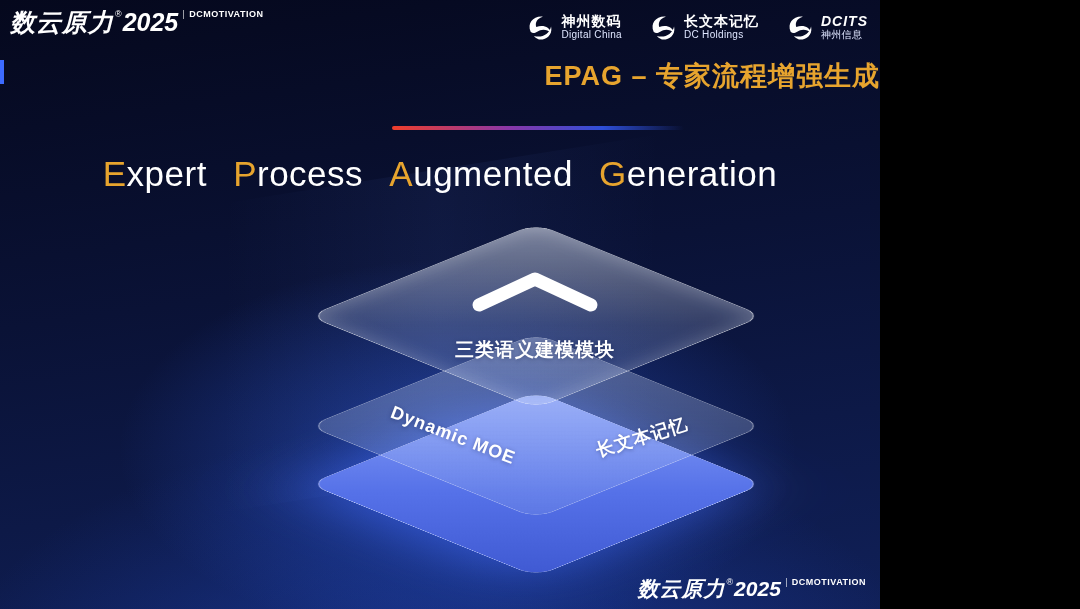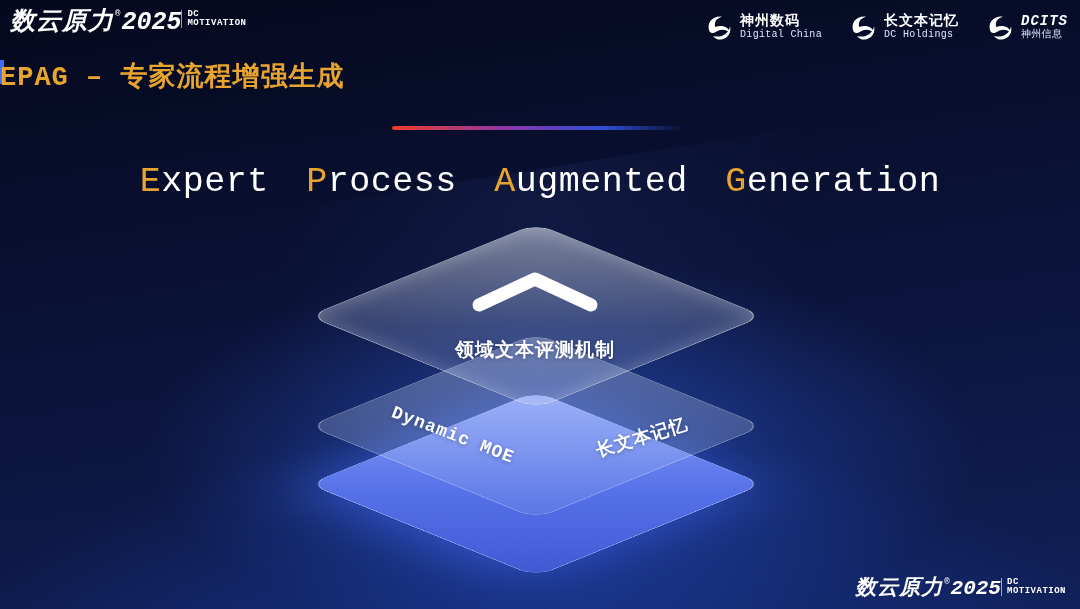--- a/index.html
+++ b/index.html
@@ -1,50 +1,50 @@
 <!DOCTYPE html>
 <html><head>
 <meta charset="utf-8">
 <style>
   html,body{margin:0;padding:0;background:#000;}
   .slide{
-    position:relative;width:1080px;height:609px;overflow:hidden;
-    font-family:Liberation Mono, monospace;color:#fff;
+    position:relative;width:880px;height:609px;overflow:hidden;
+    font-family:Liberation Sans, sans-serif;color:#fff;
     background:
       radial-gradient(ellipse 55% 45% at 52% 74%, rgba(45,90,220,0.55), rgba(45,90,220,0) 70%),
       radial-gradient(ellipse 75% 60% at 50% 115%, rgba(35,75,200,0.55), rgba(35,75,200,0) 75%),
       linear-gradient(172deg,#05081d 0%,#0a1236 45%,#102058 100%);
   }
   .beam{position:absolute;left:-10%;top:28%;width:120%;height:50%;pointer-events:none;
     background:linear-gradient(100deg,transparent 30%,rgba(100,140,255,0.07) 50%,transparent 70%);
     transform:rotate(-9deg);}
   
   .brand{display:flex;align-items:flex-start;line-height:1;}
   .brand-topleft{position:absolute;left:10px;top:10px;}
   .brand-name{font-size:25px;font-weight:bold;font-style:italic;letter-spacing:1px;}
   .brand-reg{font-size:9px;margin:0 1px;vertical-align:top;}
   .brand-year{font-size:25px;font-weight:bold;font-style:italic;letter-spacing:0;}
-  .brand-tag{display:flex;flex-direction:column;padding-left:5px;border-left:1px solid rgba(255,255,255,0.6);}
+  .brand-tag{display:flex;flex-direction:row;margin-left:5px;padding-left:5px;border-left:1px solid rgba(255,255,255,0.6);}
   .brand-tag span{font-size:9px;font-weight:bold;letter-spacing:0.5px;}
   .live-label{position:absolute;left:10px;top:58px;font-size:21px;font-weight:bold;letter-spacing:1px;}
   .live-accent{position:absolute;left:0;top:60px;width:4px;height:24px;background:#3d6bff;}
-  .slide-title{position:absolute;left:0;right:15px;top:58px;text-align:left;
+  .slide-title{position:absolute;left:0;right:0;top:58px;text-align:right;
     font-size:27px;font-weight:bold;color:#e7a42e;letter-spacing:1px;}
   .gradient-line{position:absolute;left:392px;top:126px;width:292px;height:4px;border-radius:2px;
     background:linear-gradient(90deg,#ef3e2b 0%,#8a37a8 40%,#2e4fd8 72%,rgba(46,79,216,0) 100%);}
   
   .logos{position:absolute;right:12px;top:12px;display:flex;gap:26px;align-items:center;}
   .logo{display:flex;align-items:center;gap:6px;}
   .logo svg{width:30px;height:30px;}
   .logo-text{display:flex;flex-direction:column;line-height:1.15;}
   .logo-name{font-size:14px;font-weight:bold;letter-spacing:1px;}
   .logo-name.italic{font-style:italic;}
   .logo-sub{font-size:10px;letter-spacing:0.3px;color:#dfe6ff;}
   
-  .main-title{position:absolute;left:0;right:0;top:150px;margin:12px;text-align:center;
+  .main-title{position:absolute;left:0;right:0;top:150px;margin:4px;text-align:center;
     font-size:35px;font-weight:500;letter-spacing:0.5px;}
   .main-title .word+.word{margin-left:16px;}
   .initial{color:#e7a42e;}
   
   .diagram{position:absolute;inset:0;}
   .layer{position:absolute;width:320px;height:320px;left:375px;border-radius:24px;
     transform:rotateX(66deg) rotateZ(45deg);}
   .layer-top{top:155px;z-index:3;
     background:linear-gradient(135deg,rgba(235,242,255,0.50) 0%,rgba(190,205,245,0.22) 55%,rgba(170,190,240,0.14) 100%);
     border:1.5px solid rgba(255,255,255,0.65);
@@ -127,21 +127,21 @@
     <span class="word"><span class="initial">G</span><span>eneration</span></span>
   </h1>
 
   <div class="diagram">
     <div class="layer layer-bottom"></div>
     <div class="layer layer-mid"></div>
     <div class="layer layer-top"></div>
     <svg class="chevron" width="136" height="44" viewBox="0 0 136 44">
       <polyline points="12,35 68,9 124,35" fill="none" stroke="#ffffff" stroke-width="13" stroke-linecap="round" stroke-linejoin="round"></polyline>
     </svg>
-    <div class="layer-label label-top">领域文本评测机制</div>
+    <div class="layer-label label-top">三类语义建模模块</div>
     <div class="layer-label label-moe">Dynamic MOE</div>
     <div class="layer-label label-mem">长文本记忆</div>
   </div>
 
   <div class="brand brand-bottomright">
     <span class="brand-name">数云原力</span>
       <span class="brand-reg">®</span>
       <span class="brand-year">2025</span>
     <span class="brand-tag">
       <span>DC</span>

